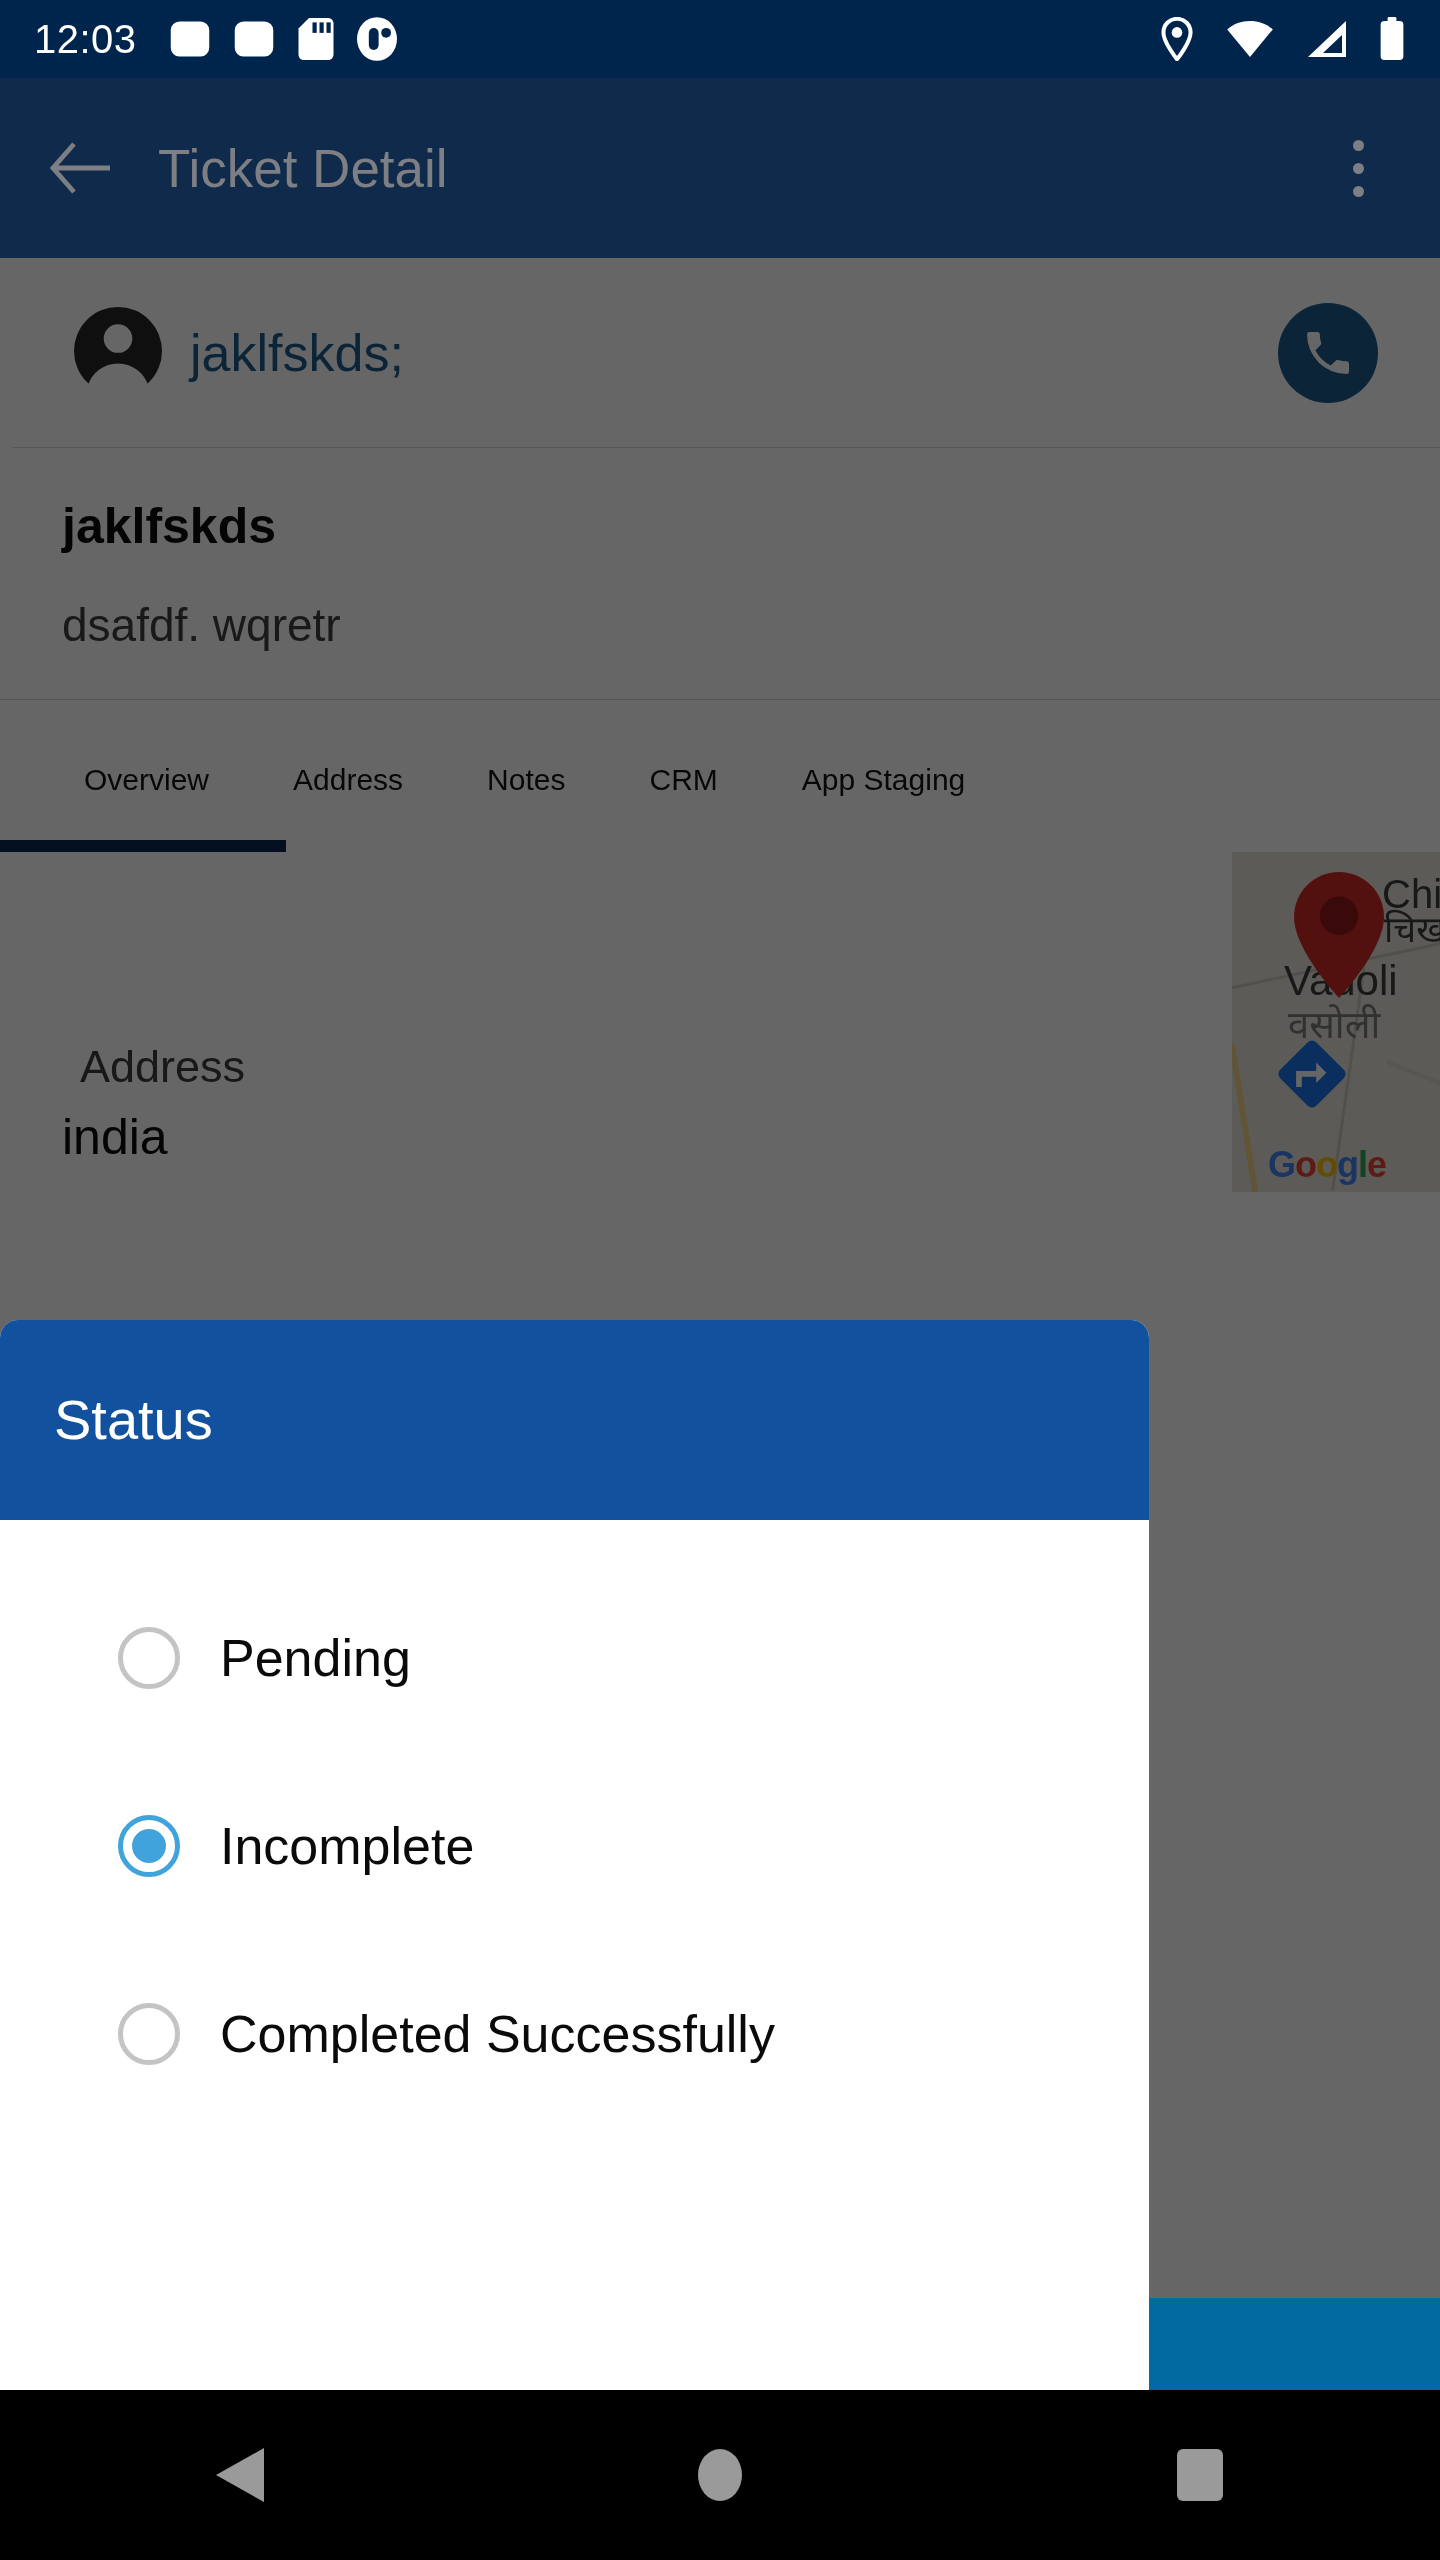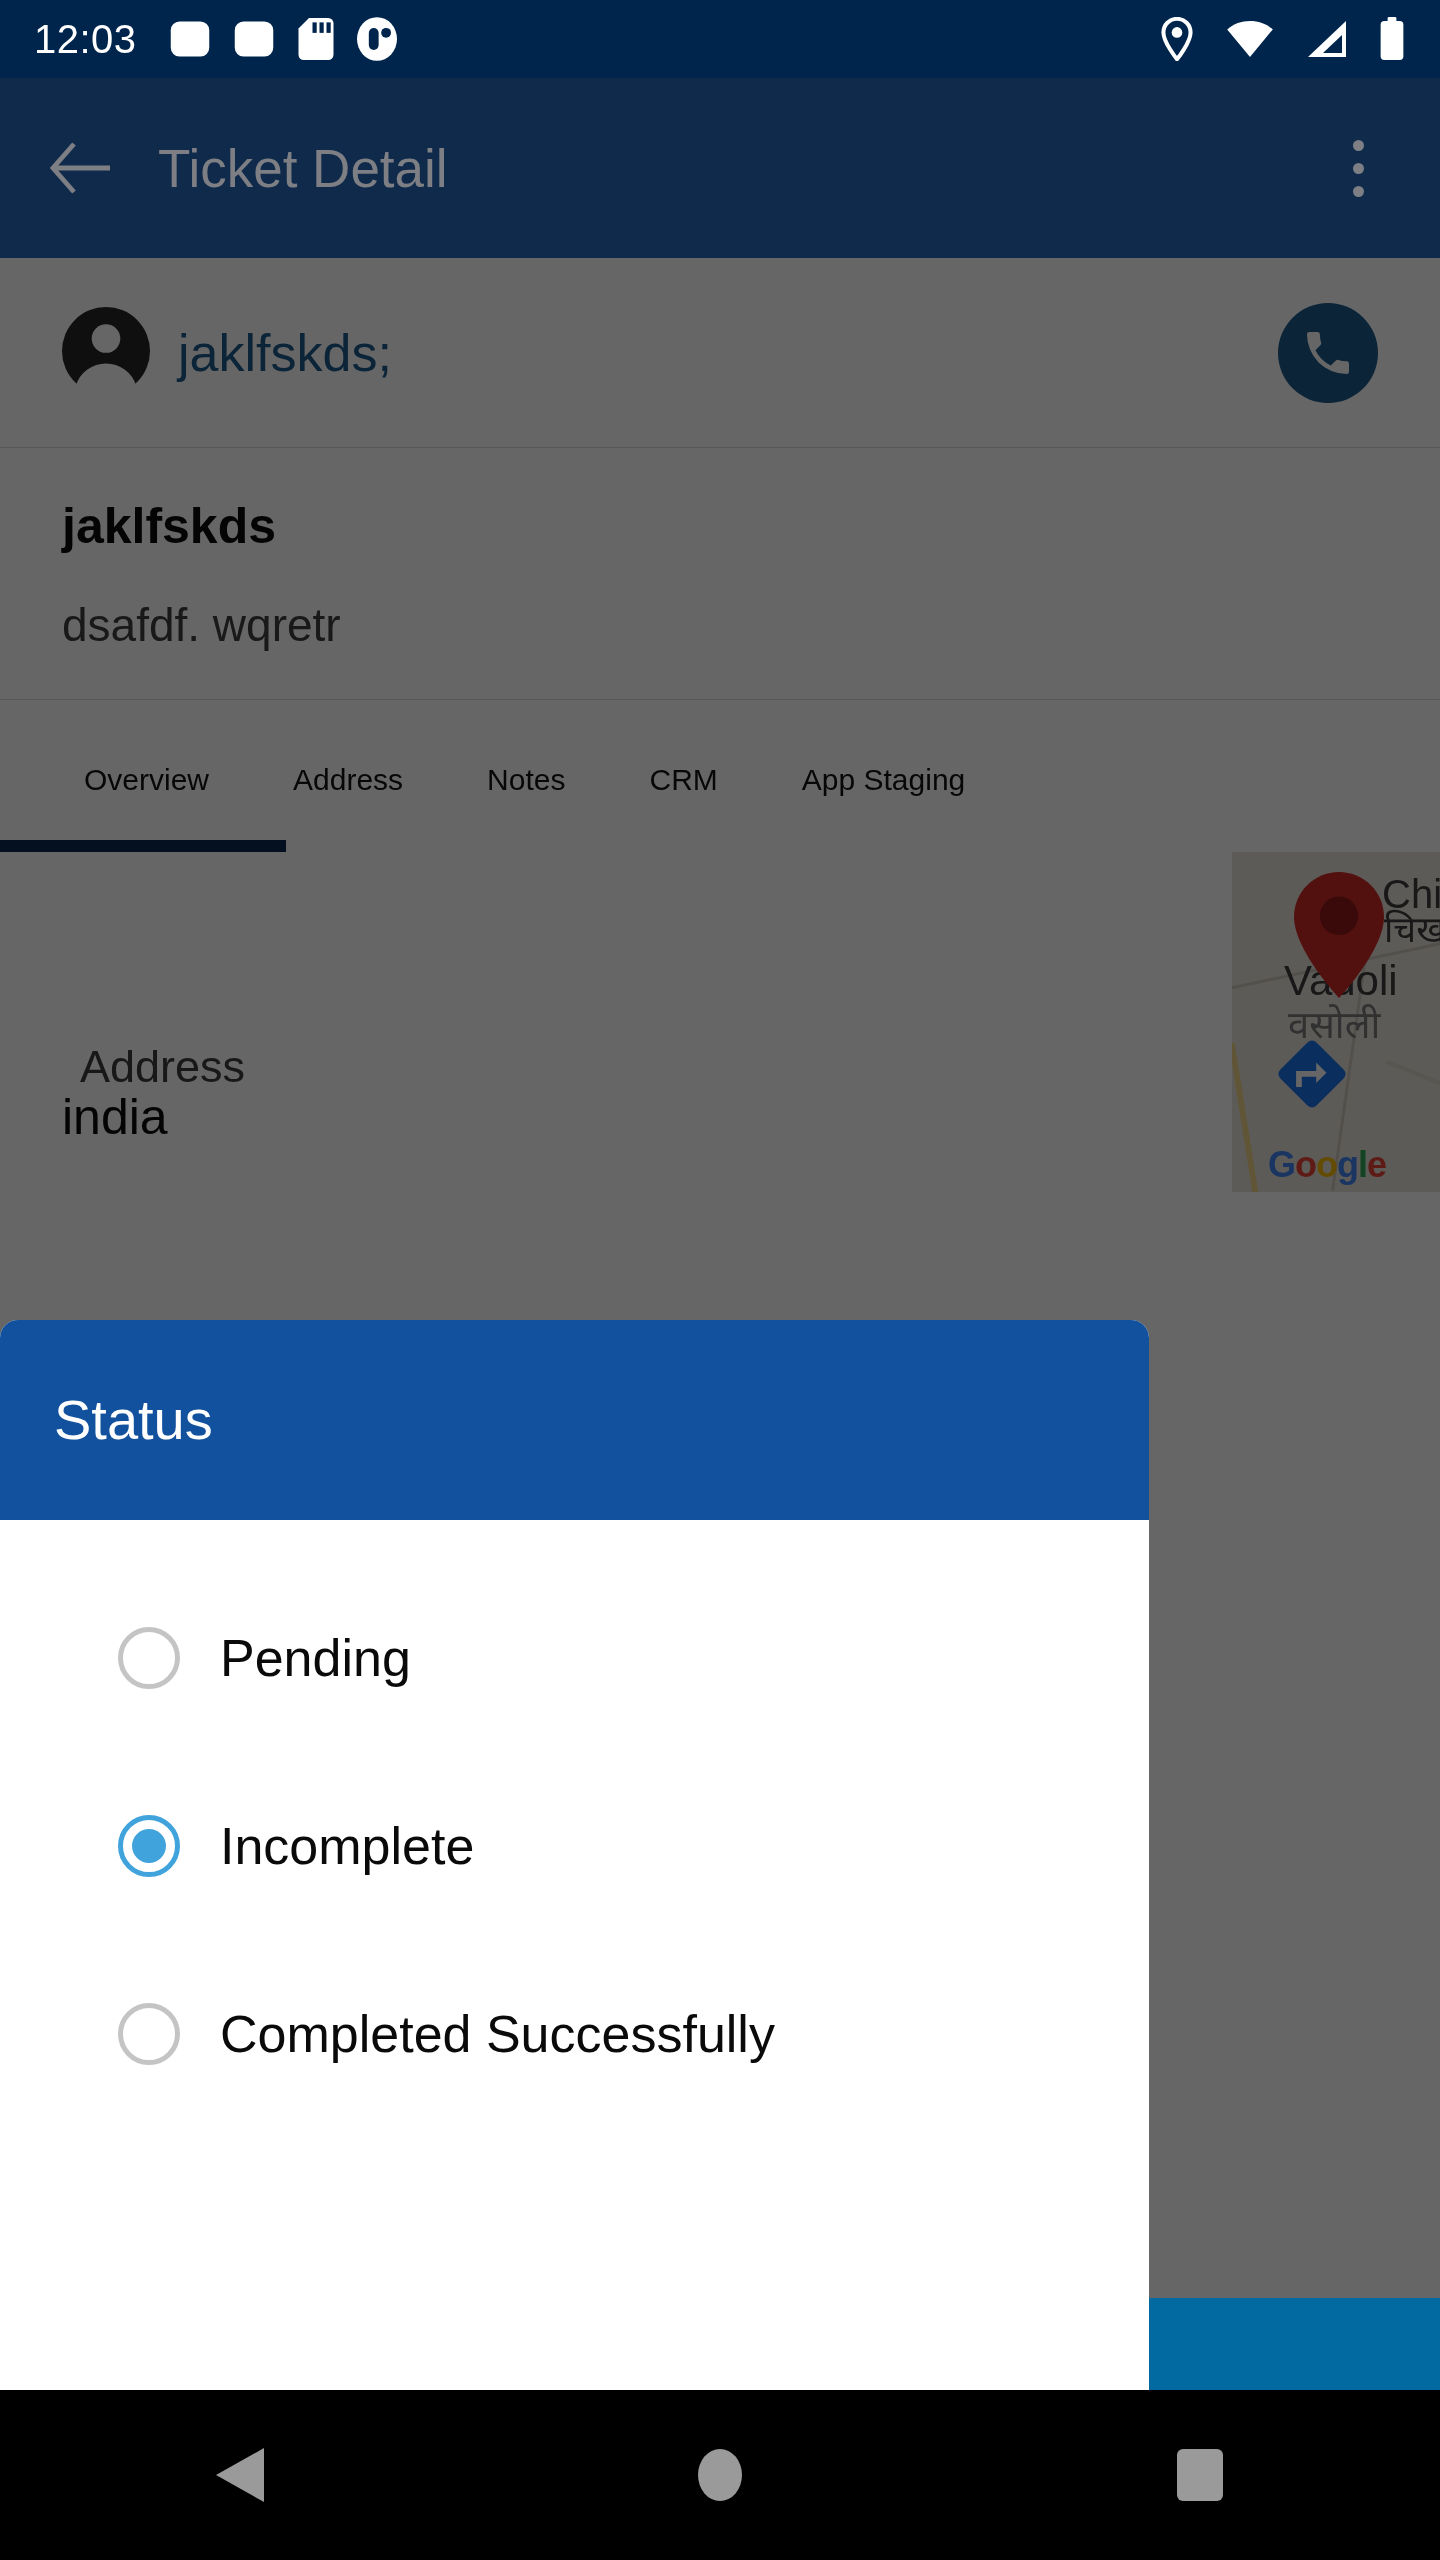--- a/index.html
+++ b/index.html
@@ -44,20 +44,21 @@
   }
   #scrim {
     position:absolute; top:258px; left:0; width:1440px; height:2040px;
     background:rgba(0,0,0,0.60); z-index:2; pointer-events:none;
   }
 
   
   #contact-row {
     height:190px; display:flex; align-items:center; padding:0 62px;
     border-bottom:1px solid #d8d8d8;
+    margin-left:12px;
   }
   #contact-name { color:#1C5A8C; font-size:52px; margin-left:28px; line-height:1; }
   #call-button {
     margin-left:auto; width:100px; height:100px; border-radius:50%;
     background:#1C5A8C; display:flex; align-items:center; justify-content:center;
   }
 
   
   #ticket-block { padding:52px 62px 50px; border-bottom:1px solid #d8d8d8; }
   #ticket-title { font-size:50px; font-weight:bold; color:#0a0a0a; line-height:1.05; }
@@ -65,21 +66,21 @@
 
   
   #tab-bar { position:relative; height:152px; display:flex; align-items:center; padding-left:42px; }
   .tab { font-size:30px; color:#121212; white-space:nowrap; padding:0 42px; line-height:1;margin-top:8px; }
   #tab-indicator { position:absolute; left:0; bottom:0; width:286px; height:12px; background:#0B2A4F; }
 
   
   #address-section { position:relative; height:360px; background:#fff; }
   #address-card { position:absolute; top:22px; left:0; width:1232px; height:338px; background:#fff; }
   #address-label { position:absolute; left:80px; top:130px; font-size:45px; color:#3d3d3d; line-height:1;margin-top:40px; }
-  #address-value { position:absolute; left:62px; top:218px; font-size:50px; color:#0a0a0a; line-height:1;text-align:center; }
+  #address-value { position:absolute; left:62px; top:238px; font-size:50px; color:#0a0a0a; line-height:1;text-align:center; }
 
   
   #map-thumb {
     position:absolute; top:0; right:0; width:208px; height:340px;
     background:#E8E4DC; overflow:hidden;
   }
   .map-road { position:absolute; background:#cfc9bd; }
   .map-label { position:absolute; color:#3c3c3c; font-family:"Liberation Sans", sans-serif; white-space:nowrap; }
   #google-logo { position:absolute; left:36px; bottom:6px; font-size:36px; font-weight:bold; letter-spacing:-1px; }
   #google-logo span:nth-child(1){color:#4285F4;} #google-logo span:nth-child(2){color:#EA4335;}

